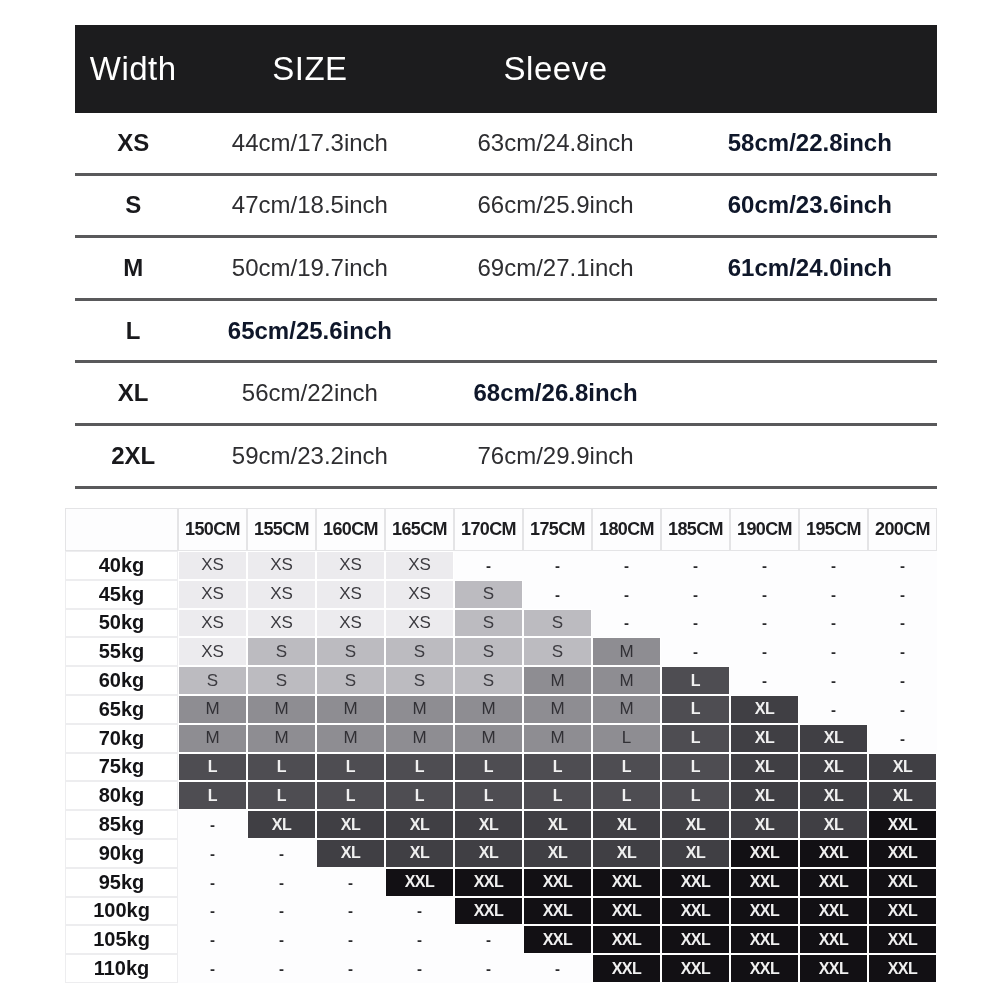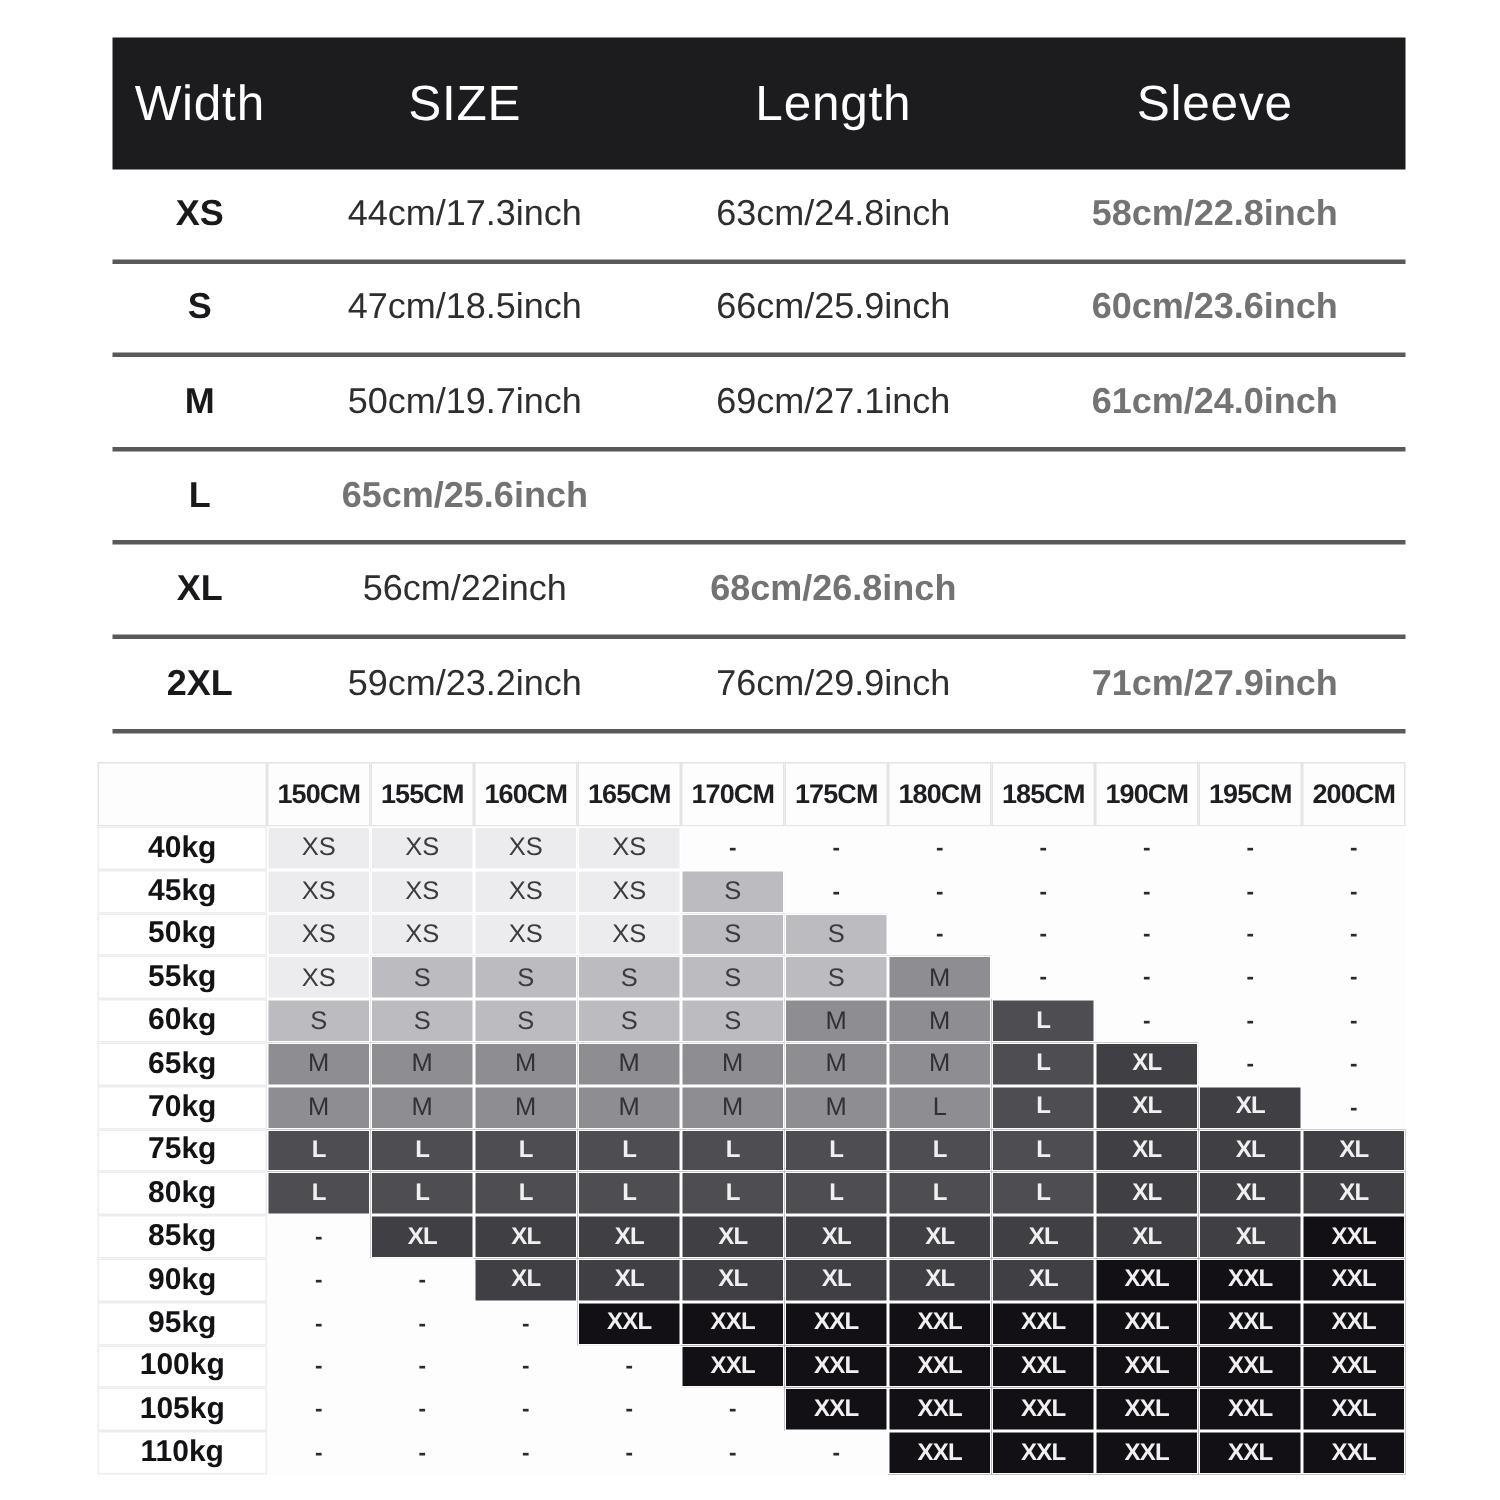--- a/index.html
+++ b/index.html
@@ -17,21 +17,21 @@
     align-items:center;text-align:center;
     color:#ffffff;font-size:33px;letter-spacing:.5px;
   }
   .m-row{
     display:grid;grid-template-columns:13.5% 27.5% 29.5% 29.5%;
     height:59.6px;border-bottom:3px solid #59595b;
     align-items:center;text-align:center;
     font-size:24px;color:#2e2e31;
   }
   .m-size{font-weight:700;color:#19191c;}
-  .m-sleeve{font-weight:700;color:#737373;}
+  .m-sleeve{font-weight:700;color:#0f172a;}
   
   .fit{
     position:absolute;left:65px;top:508px;width:872px;
     display:grid;
     grid-template-columns:113px repeat(11,1fr);
     grid-template-rows:43px repeat(15,28.8px);
   }
   .f-cell{display:flex;align-items:center;justify-content:center;box-sizing:border-box;}
   .f-corner{border:1px solid #e4e4e6;background:#fdfdfe;}
   .f-hh{
@@ -51,21 +51,20 @@
 </style>
 </head>
 <body>
 
 <div>
 
   <section class="measure">
     <header class="m-head">
       <div>Width</div>
       <div>SIZE</div>
-      <div>Length</div>
       <div>Sleeve</div>
     </header>
     <div id="mrows">
         <div class="m-row">
           <div class="m-size">XS</div>
           <div class="m-width">44cm/17.3inch</div>
           <div class="m-length">63cm/24.8inch</div>
           <div class="m-sleeve">58cm/22.8inch</div>
         </div>
         <div class="m-row">
@@ -86,21 +85,20 @@
         </div>
         <div class="m-row">
           <div class="m-size">XL</div>
           <div class="m-width">56cm/22inch</div>
           <div class="m-sleeve">68cm/26.8inch</div>
         </div>
         <div class="m-row">
           <div class="m-size">2XL</div>
           <div class="m-width">59cm/23.2inch</div>
           <div class="m-length">76cm/29.9inch</div>
-          <div class="m-sleeve">71cm/27.9inch</div>
         </div>
       </div>
   </section>
 
   <section class="fit" id="fgrid">
       <div class="f-cell f-corner"></div>
       <div class="f-cell f-hh">150CM</div>
       <div class="f-cell f-hh">155CM</div>
       <div class="f-cell f-hh">160CM</div>
       <div class="f-cell f-hh">165CM</div>

